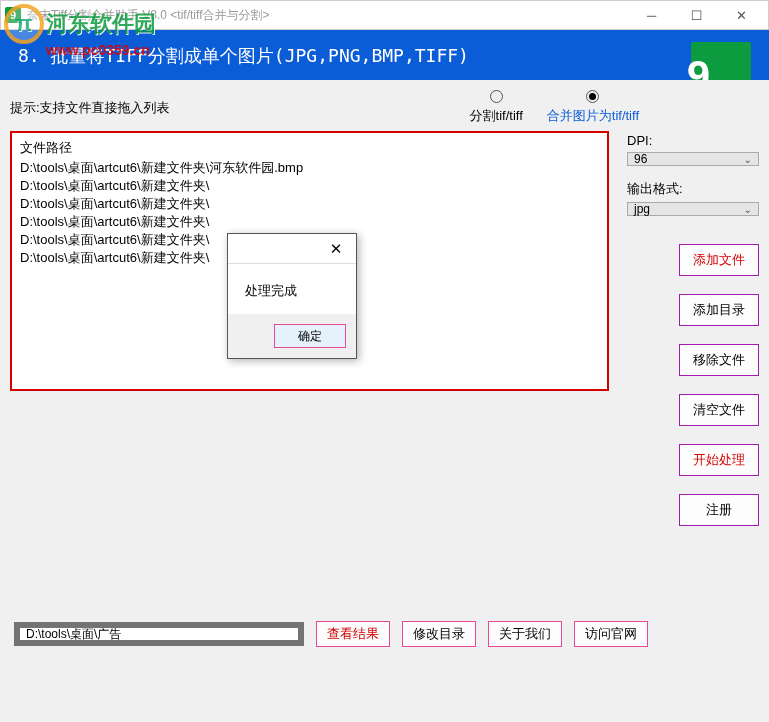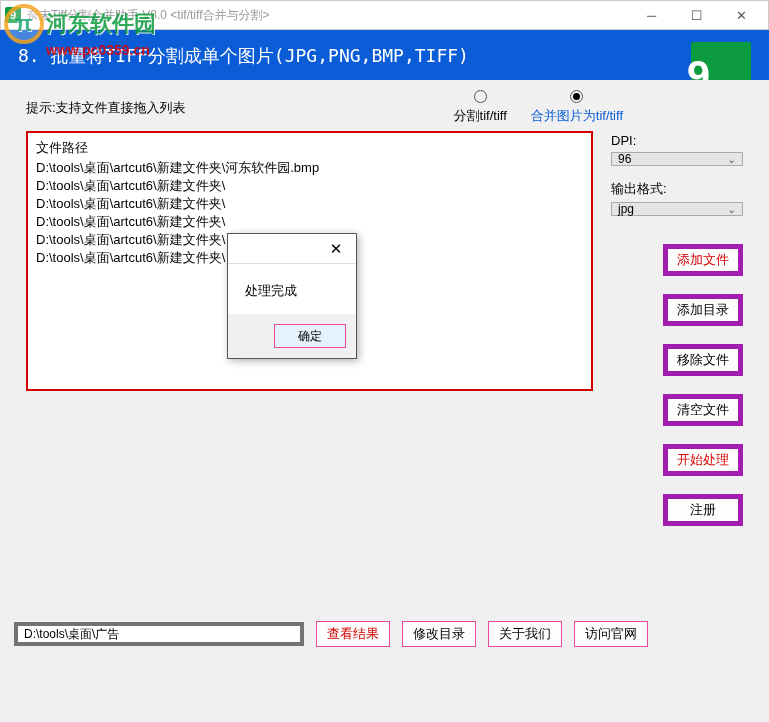--- a/index.html
+++ b/index.html
@@ -16,44 +16,44 @@
     .header-line { font-size: 18px; line-height: 28px; font-family: SimSun, monospace; }
     .logo-box { position: absolute; right: 18px; top: 12px; text-align: center; }
     .logo-square { width: 60px; height: 60px; background: #0d9b3f; color: #fff; display: flex; align-items: flex-end; justify-content: flex-end; font-size: 42px; font-weight: bold; padding: 2px 6px; border-radius: 2px; }
     .logo-label { font-size: 14px; margin-top: 4px; }
     
     .watermark { position: absolute; top: 4px; left: 4px; z-index: 1000; pointer-events: none; opacity: 0.85; }
     .watermark-title { font-size: 22px; color: #0d9b3f; font-weight: bold; text-shadow: 1px 1px 0 #fff; display: flex; align-items: center; }
     .watermark-ico { width: 40px; height: 40px; border: 4px solid #f5a623; border-radius: 50%; display: inline-flex; align-items: center; justify-content: center; color: #2a7; font-weight: bold; margin-right: 2px; background: rgba(255,255,255,.3);}
     .watermark-url { font-size: 14px; color: #d00; font-weight: bold; margin-left: 42px; margin-top: -2px }
     
-    .content { background: #f0f0f0; padding: 10px 26px; height: calc(100% - 30px - 115px); position: relative; }
+    .content { background: #f0f0f0; padding: 10px 10px; height: calc(100% - 30px - 115px); position: relative; }
     .top-row { display: flex; align-items: center; margin-bottom: 6px; font-size: 13px; }
     .hint { flex: 1; }
     .radio-group { display: flex; gap: 24px; margin-right: 120px;}
     .radio-item { display: flex; align-items: center; gap: 4px; cursor: pointer; flex-direction: column; }
     .radio-circle { width: 13px; height: 13px; border: 1px solid #555; border-radius: 50%; display: flex; align-items: center; justify-content: center; }
     .radio-dot { width: 7px; height: 7px; background: #000; border-radius: 50%; }
     .radio-selected { color: #0a5cd7; }
     
     .main-area { display: flex; gap: 18px; }
     .file-panel { flex: 1; border: 2px solid #d40000; background: #fff; height: 260px; padding: 6px 8px; font-size: 13px; font-family: SimSun, monospace; overflow: hidden; }
     .file-header { margin-bottom: 2px; }
     .file-row { line-height: 18px; white-space: nowrap; }
     
     .side-panel { width: 132px; font-size: 13px; padding-top: 2px; }
     .side-label { margin-bottom: 4px; }
     .side-select { width: 100%; height: 14px; background: #e5e5e5; border: 1px solid #aaa; padding: 0 6px; display: flex; align-items: center; justify-content: space-between; font-size: 12px; margin-bottom: 14px; cursor: pointer; }
     .side-select .chev { color: #555; font-size: 10px;}
     .side-buttons { display: flex; flex-direction: column; gap: 18px; margin-top: 28px; align-items: flex-end; }
-    .side-btn { width: 80px; height: 32px; background: #fdfdfd; border: 5px solid #a21caf; font-size: 13px; cursor: pointer; display: flex; align-items: center; justify-content: center; }
+    .side-btn { width: 80px; height: 32px; background: #fdfdfd; border: 1px solid #a21caf; font-size: 13px; cursor: pointer; display: flex; align-items: center; justify-content: center; }
     .side-btn.red { color: #d40000; }
     
     .bottom-bar { position: absolute; bottom: 10px; left: 14px; right: 14px; display: flex; gap: 12px; align-items: center; }
-    .path-input { flex: 1; max-width: 290px; height: 24px; border: 4px solid #737373; background: #fff; padding: 0 6px; font-size: 12px; font-family: SimSun, monospace; display: flex; align-items: center; }
+    .path-input { flex: 1; max-width: 290px; height: 24px; border: 6px solid #737373; background: #fff; padding: 0 6px; font-size: 12px; font-family: SimSun, monospace; display: flex; align-items: center; }
     .bottom-btn { width: 74px; height: 26px; background: #fdfdfd; border: 1px solid #ec4899; font-size: 13px; cursor: pointer; display: flex; align-items: center; justify-content: center; }
     .bottom-btn.red { color: #d40000; }
     
     .dialog { position: absolute; left: 227px; top: 233px; width: 130px; background: #fff; border: 1px solid #555; box-shadow: 2px 2px 8px rgba(0,0,0,.3); z-index: 500; }
     .dialog-title { height: 30px; border-bottom: 1px solid #ddd; display: flex; justify-content: flex-end; align-items: center; }
     .dialog-close { width: 40px; height: 100%; display: flex; align-items: center; justify-content: center; font-size: 15px; cursor: pointer; }
     .dialog-body { padding: 18px 17px 14px; font-size: 13px; }
     .dialog-footer { padding: 10px; display: flex; justify-content: flex-end; background: #f0f0f0;}
     .dialog-ok { width: 72px; height: 24px; border: 1px solid #ec4899; background: #e5f1fb; font-size: 12px; cursor: pointer; display: flex; align-items: center; justify-content: center; }
   </style>

